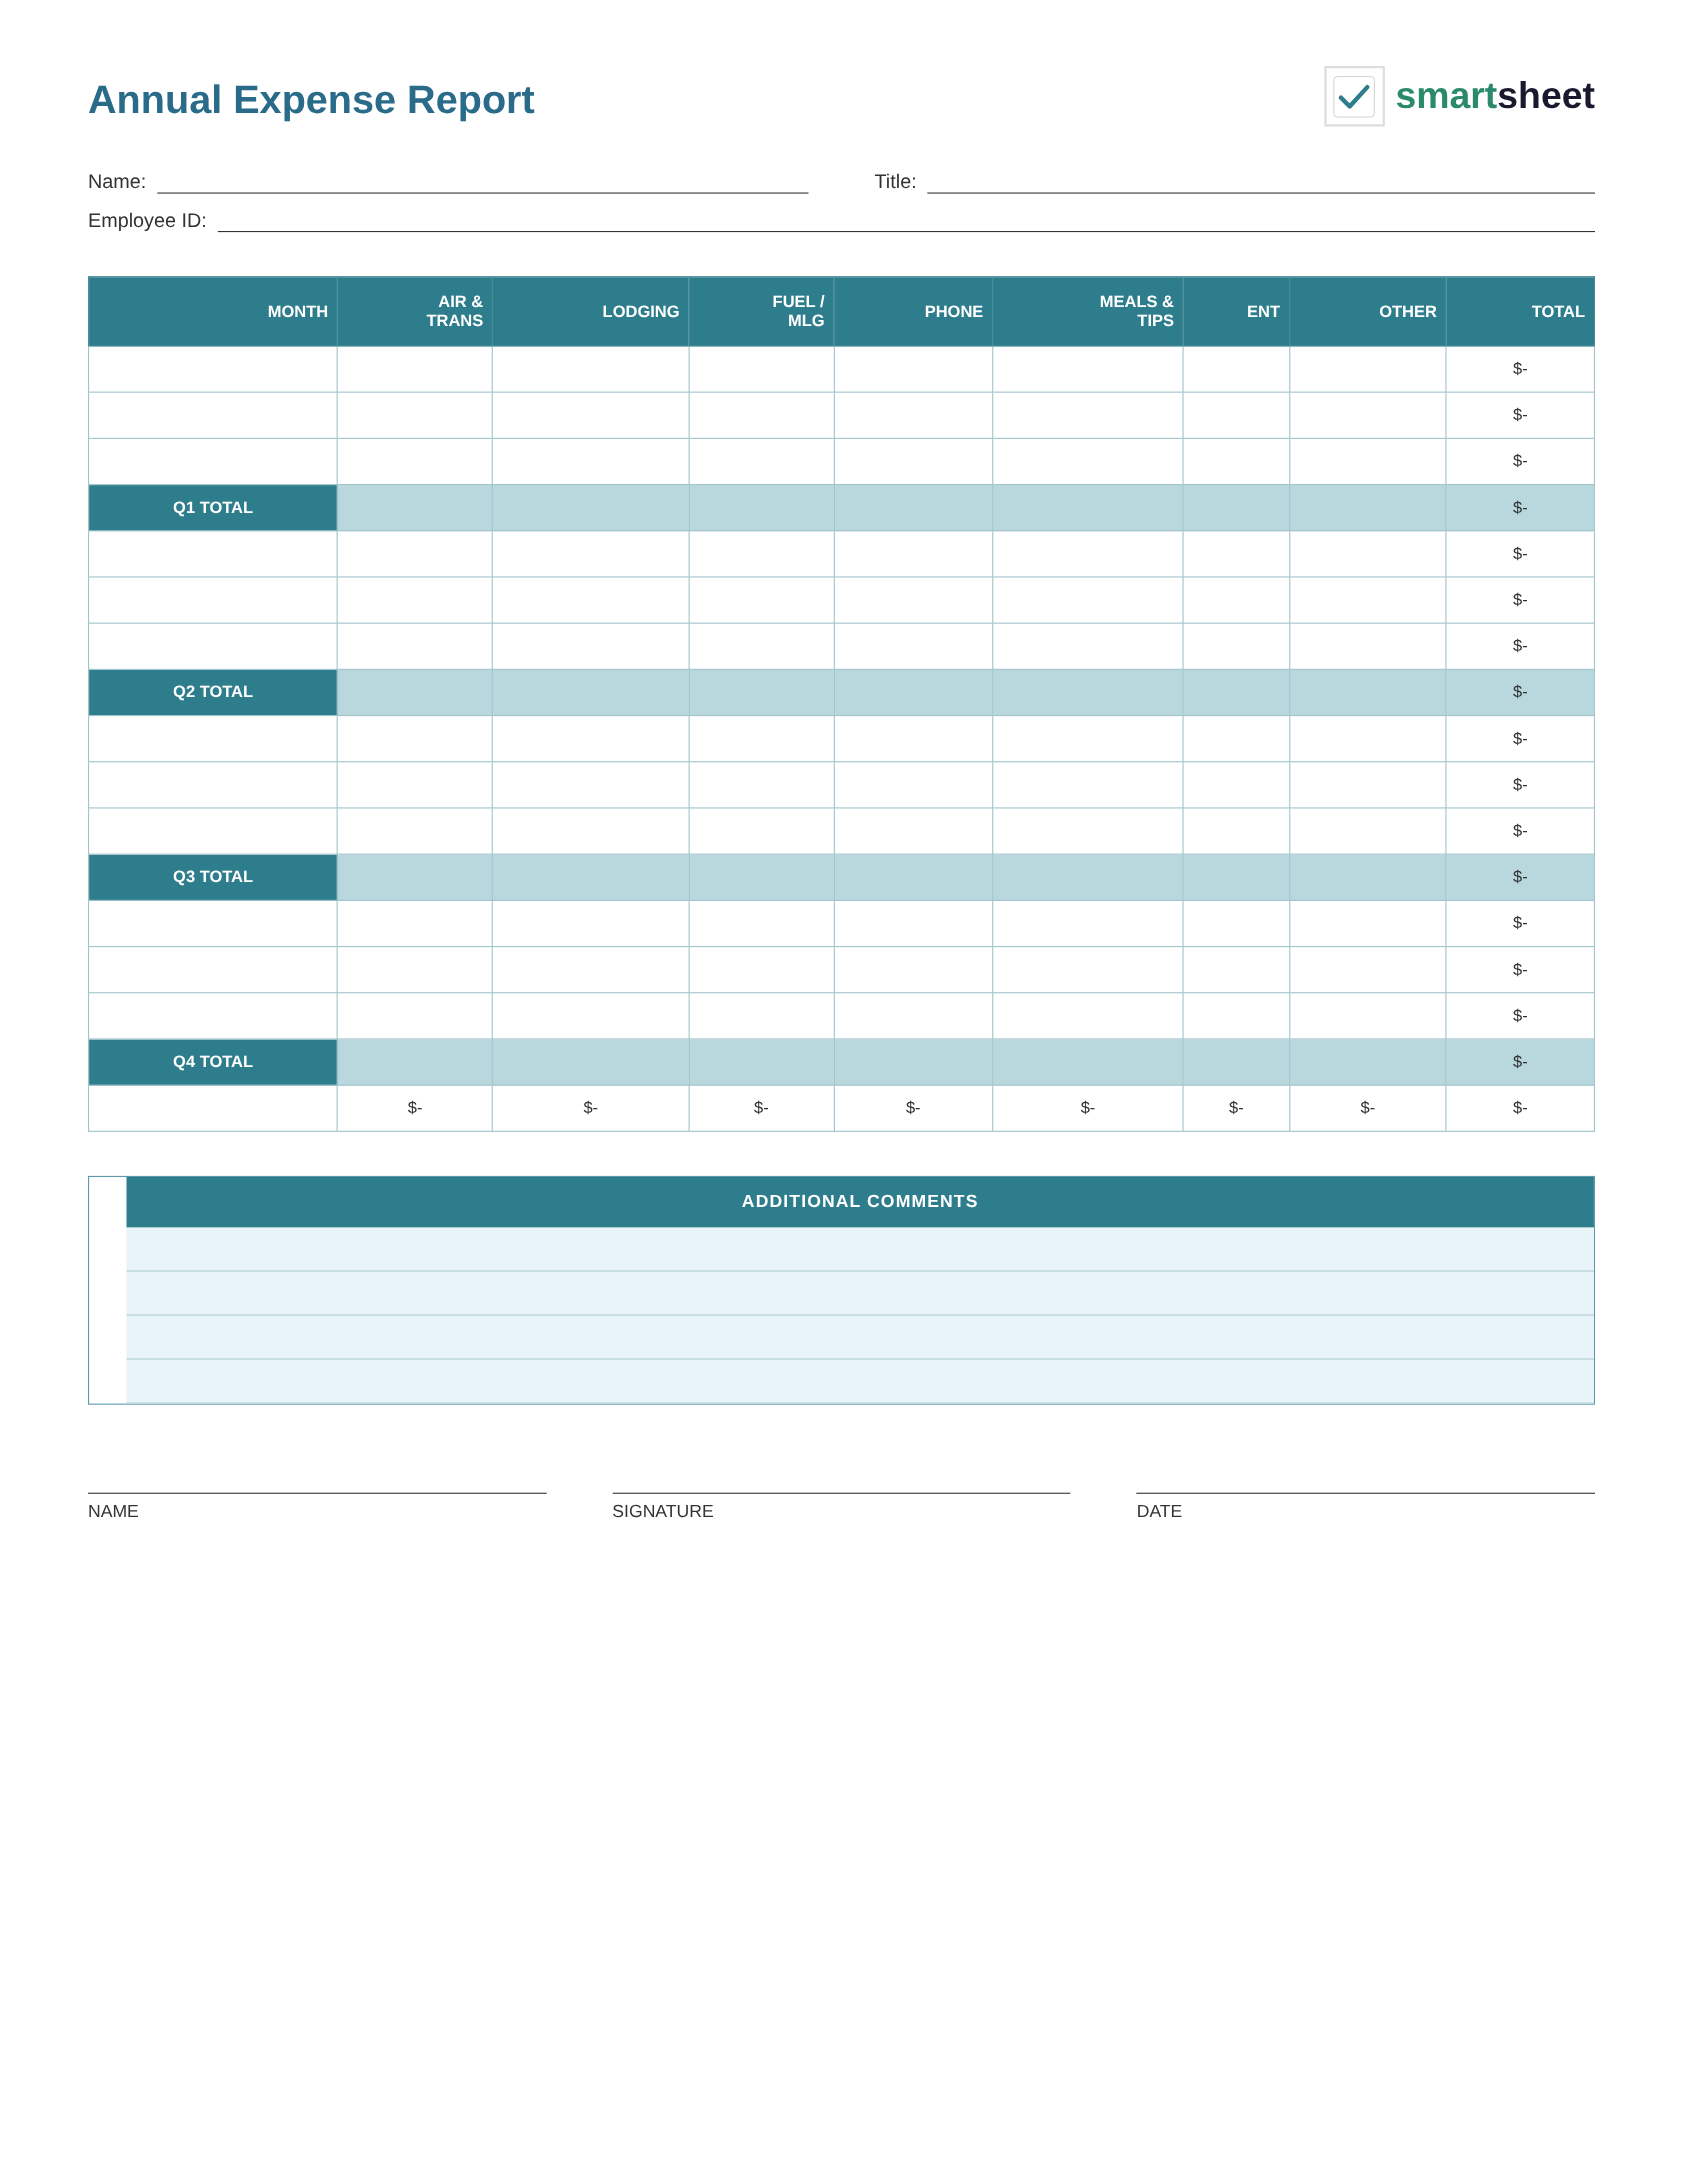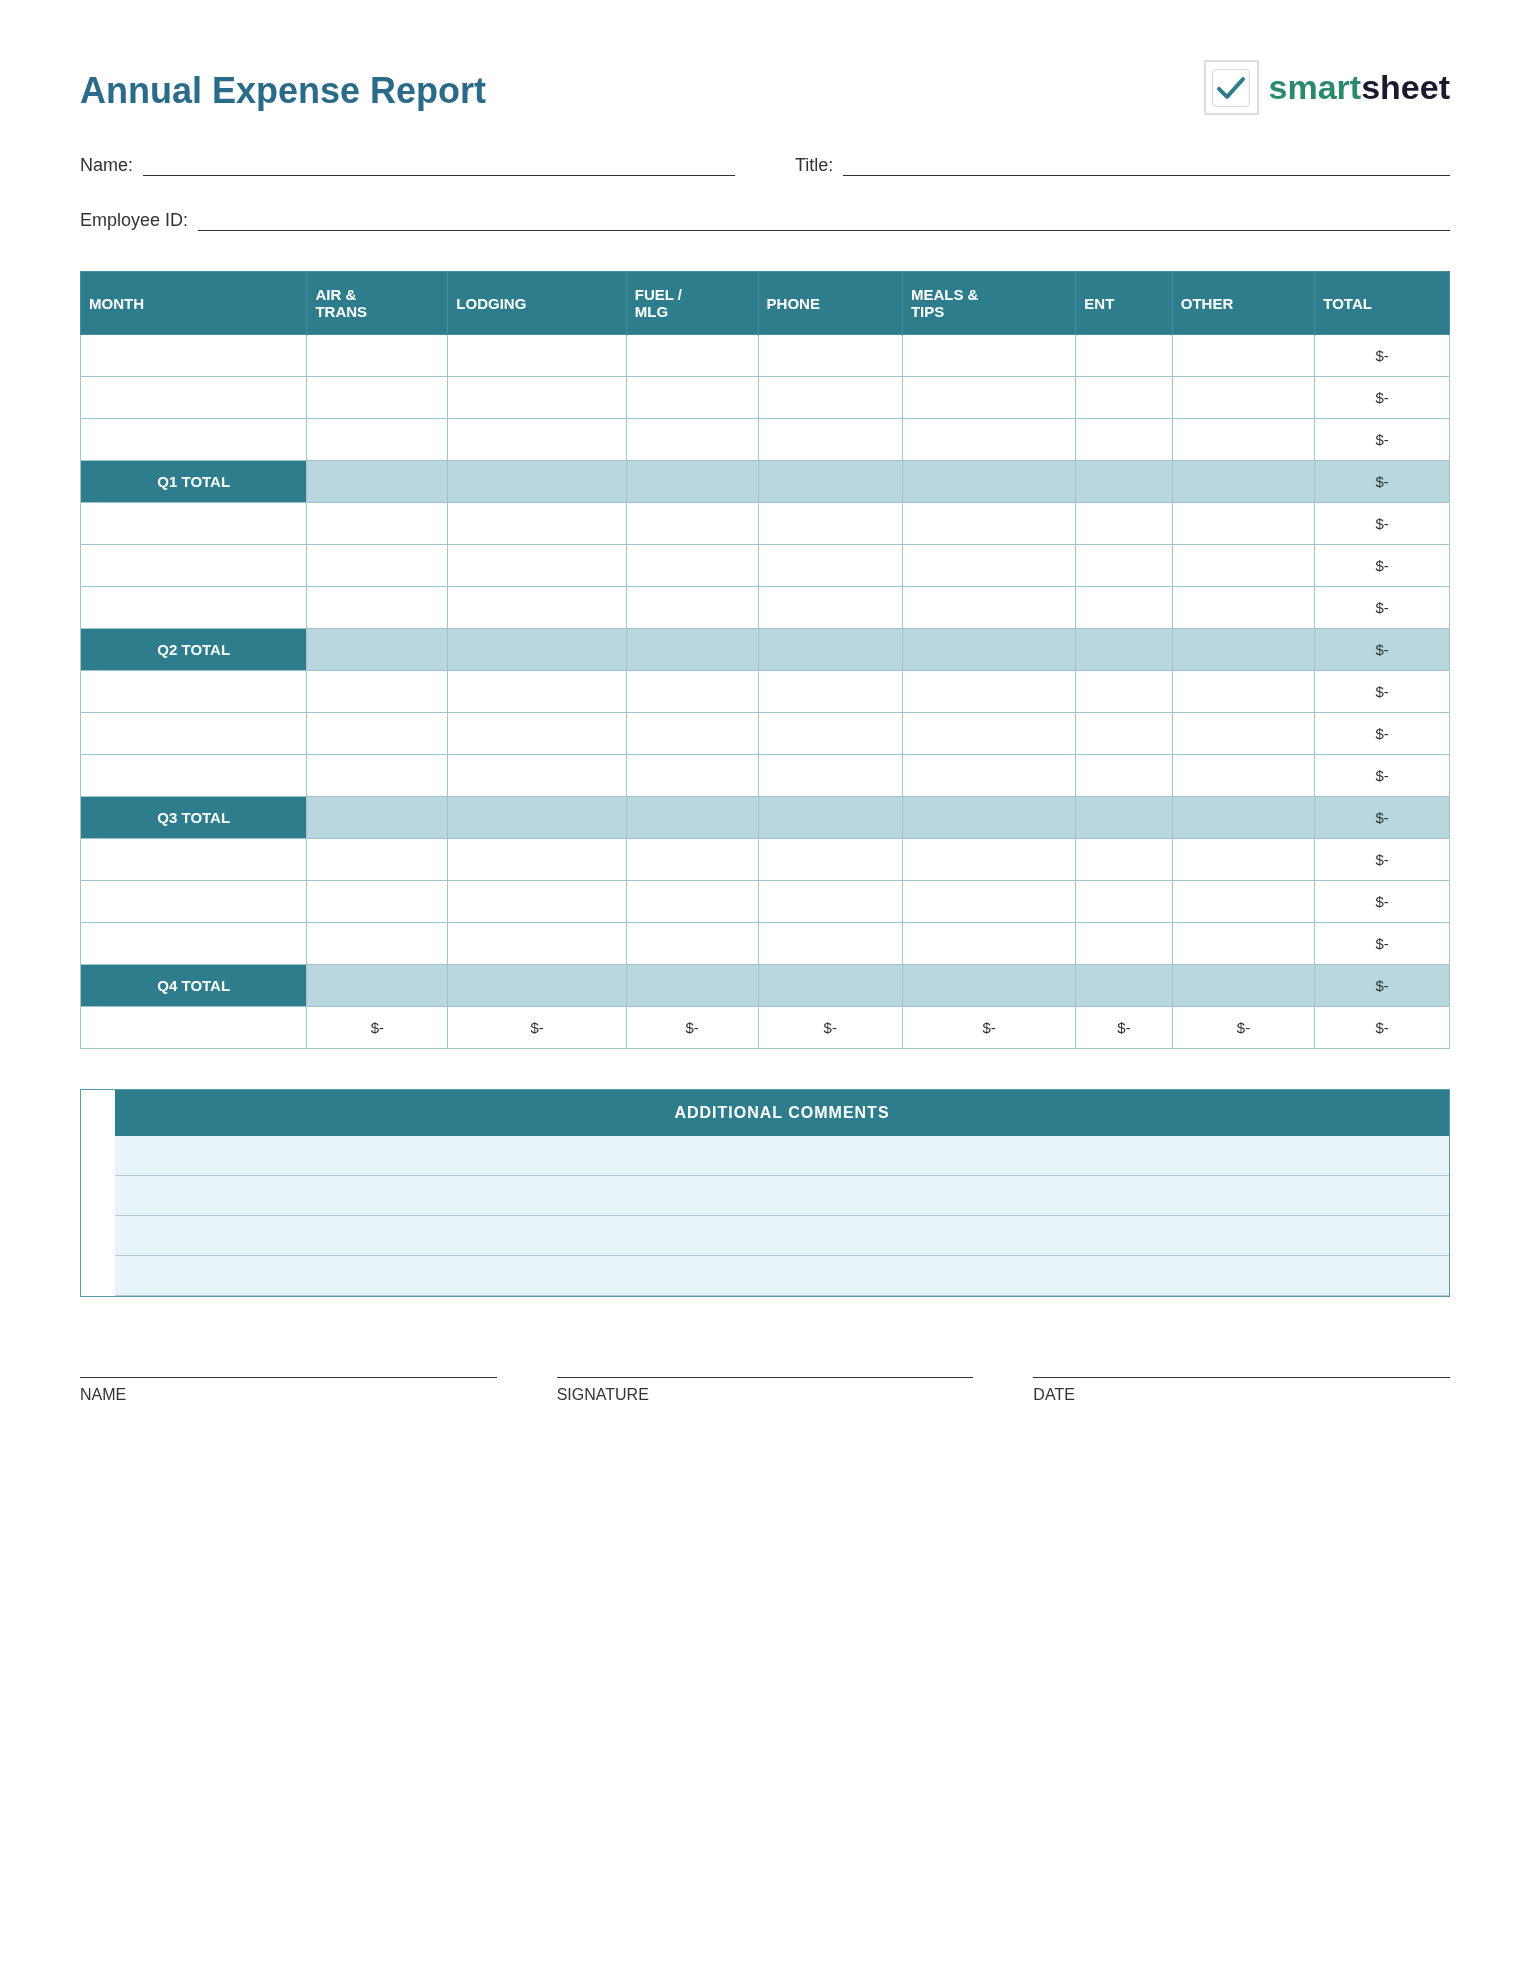--- a/index.html
+++ b/index.html
@@ -57,21 +57,21 @@
       font-weight: bold;
     }
 
     
     .form-fields {
       margin-bottom: 40px;
     }
     .form-row {
       display: flex;
       gap: 60px;
-      margin-bottom: 34px;
+      margin-bottom: 14px;
     }
     .form-field {
       display: flex;
       align-items: center;
       flex: 1;
       gap: 10px;
     }
     .form-field label {
       font-size: 18px;
       color: #333;
@@ -86,21 +86,21 @@
     
     .expense-table {
       width: 100%;
       border-collapse: collapse;
       margin-bottom: 40px;
       border: 1px solid #5a9aaa;
     }
     .expense-table th {
       background-color: #2e7d8c;
       color: #fff;
-      text-align: left;
+      text-align: right;
       font-size: 15px;
       font-weight: bold;
       padding: 14px 8px;
       border: 1px solid #4a8d9a;
       text-transform: uppercase;
       vertical-align: middle;
     }
     .expense-table td {
       border: 1px solid #a0c4cc;
       padding: 10px 8px;

